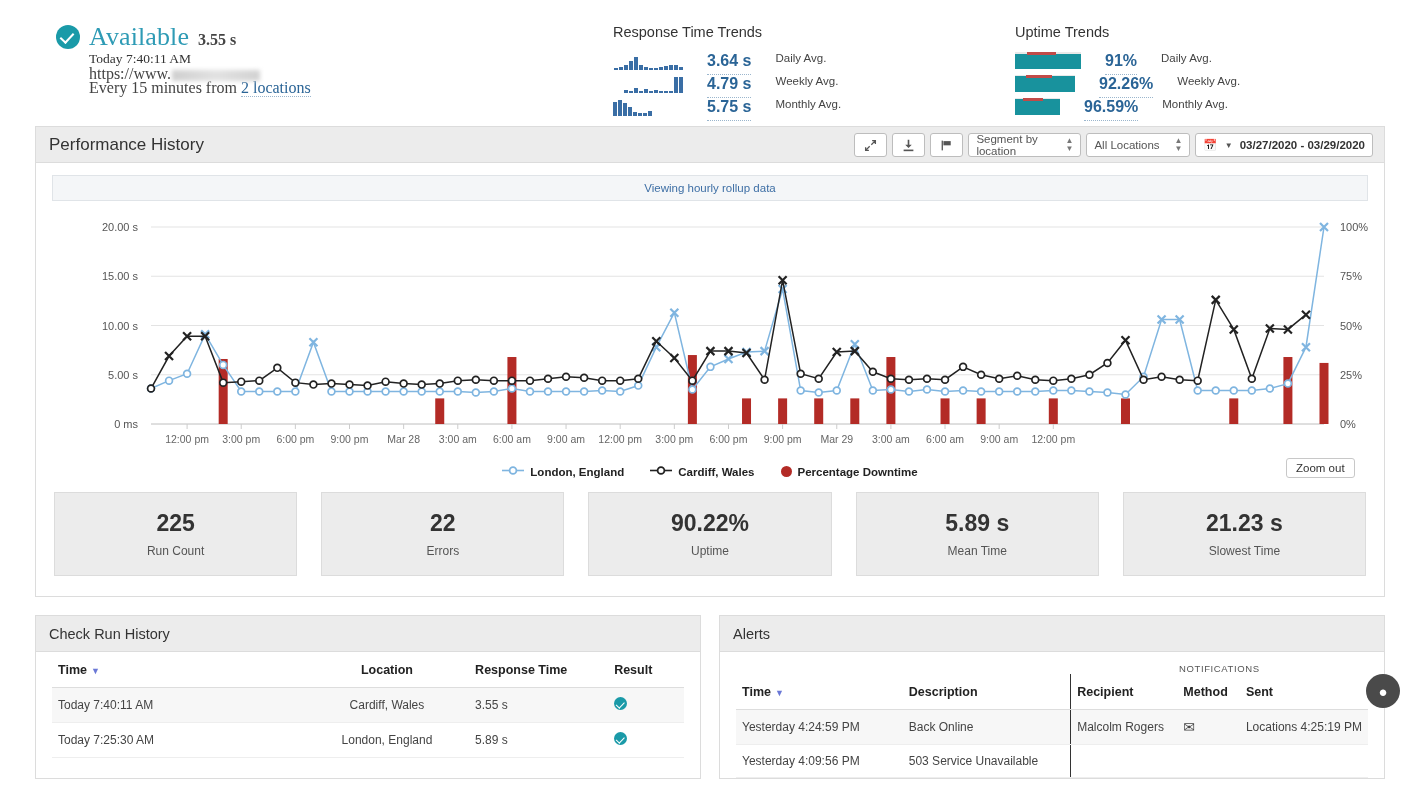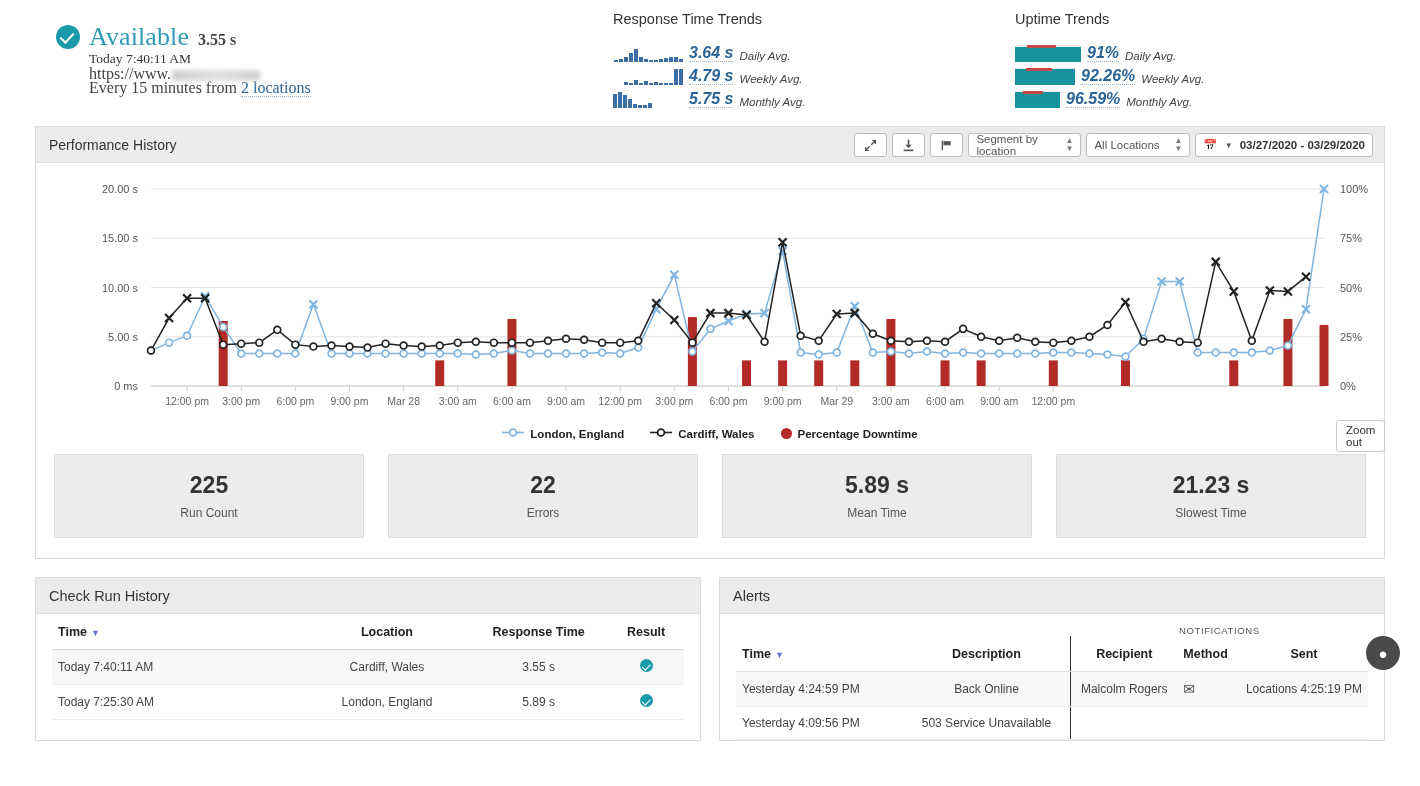--- a/index.html
+++ b/index.html
@@ -32,45 +32,45 @@
   .status-sub { margin-left: 33px; }
   .status-sub .ln { font-size: 16px; color: #444; line-height: 14.5px; }
   .status-sub .ln.today { font-size: 13.5px; color: #333; }
   .blurred-url {
     display: inline-block; width: 88px; height: 11px;
     background: linear-gradient(90deg,#cfcfcf,#e2e2e2,#d2d2d2);
     filter: blur(2.2px); vertical-align: -2px; margin-left: 1px;
   }
   .dotted-link { color: #2a6496; border-bottom: 1px dotted #9bb6cd; cursor: pointer; }
 
-  .trend-block { position: absolute; top: 11px; }
+  .trend-block { position: absolute; top: 24px; }
   .trend-block.rtt { left: 613px; }
   .trend-block.upt { left: 1015px; }
   .trend-title { font-size: 14.5px; color: #333; margin-bottom: 12px; }
-  .trend-row { display: flex; align-items: flex-end; height: 23px; gap: 6px; font-style: italic; }
+  .trend-row { display: flex; height: 23px; gap: 24px; }
   .trend-row .spark { display: flex; align-items: flex-end; gap: 1px; height: 18px; }
   .trend-row .spark i { display: block; width: 4px; background: #3a6ea5; }
   .trend-val {
     font-size: 16px; font-weight: 600; color: #2a6496;
     border-bottom: 1px dotted #9bb6cd; line-height: 17px; cursor: pointer;
   }
   .trend-lbl { font-size: 11.5px; color: #444; }
 
   .ubar { width: 66px; height: 17px; position: relative; background: #e9e9e9; }
   .ubar .fill { position: absolute; left: 0; bottom: 0; width: 100%; background: #18929d; }
   .ubar .red { position: absolute; top: 0; height: 3px; background: #c14b48; }
 
   
   .panel { margin: 0 35px; border: 1px solid #dcdcdc; background: #fff; }
   .panel-head {
     background: #ececec; border-bottom: 1px solid #dcdcdc;
     height: 36px; display: flex; align-items: center; padding: 0 13px;
     position: relative;
   }
-  .panel-title { font-size: 14px; color: #333; }
+  .panel-title { font-size: 17px; color: #333; }
   .panel-tools { position: absolute; right: 11px; top: 6px; display: flex; gap: 5px; }
   .tbtn {
     height: 24px; min-width: 33px; border: 1px solid #bdbdbd; background: #fff;
     border-radius: 3px; display: flex; align-items: center; justify-content: center;
     cursor: pointer; color: #555;
   }
   .tsel {
     height: 24px; border: 1px solid #bdbdbd; background: #fff; border-radius: 3px;
     display: flex; align-items: center; padding: 0 7px; font-size: 11.5px; color: #555;
     cursor: pointer; gap: 7px;
@@ -83,21 +83,21 @@
   .rollup {
     margin: 12px 16px 0 16px; height: 26px; background: #f4f6f8;
     border: 1px solid #e0e4e8; display: flex; align-items: center; justify-content: center;
     font-size: 11.5px; color: #3e6fa5; cursor: pointer;
   }
 
   
   .chart-wrap { position: relative; height: 260px; margin: 8px 0 0 0; }
   .chart-svg { display: block; }
   .tooltip {
-    position: absolute; left: 1300px; top: 249px;
+    position: absolute; left: 1250px; top: 249px;
     background: #fff; border: 1px solid #c8c8c8; border-radius: 3px;
     font-size: 11.5px; color: #333; padding: 3px 9px; cursor: default;
   }
   .legend {
     display: flex; justify-content: center; align-items: center; gap: 26px;
     font-size: 11.5px; font-weight: bold; color: #222; margin-top: -4px;
   }
   .legend .it { display: flex; align-items: center; gap: 6px; }
 
   
@@ -121,21 +121,21 @@
   .tbl-wrap { padding: 0 16px; }
   th {
     font-size: 12.5px; font-weight: bold; color: #222; padding: 11px 6px 10px 6px;
     border-bottom: 1px solid #ddd; white-space: nowrap;
   }
   td {
     font-size: 12px; color: #444; padding: 9px 6px; border-bottom: 1px solid #eee;
     white-space: nowrap;
   }
   tr.alt td { background: #f7f7f7; }
-  .ta-l { text-align: left; } .ta-r { text-align: center; } .ta-c { text-align: center; }
+  .ta-l { text-align: left; } .ta-r { text-align: left; } .ta-c { text-align: center; }
   .sort-caret { display:inline-block; margin-left:4px; color:#6a78d6; font-size:9px; }
   .ok-dot {
     width: 13px; height: 13px; border-radius: 50%; background: #1a9aa8;
     display: inline-block; position: relative;
   }
   .ok-dot::after {
     content:""; position:absolute; left:4px; top:2.5px; width:3.5px; height:6.5px;
     border: solid #fff; border-width: 0 1.6px 1.6px 0; transform: rotate(43deg);
   }
   .notif-head { font-size: 9.5px; letter-spacing: .6px; color: #555; font-weight: normal;
@@ -284,20 +284,21 @@
         <span class="caret">▲<br>▼</span>
       </div>
       <div class="tsel date">
         <span>📅</span>
         <span style="font-size:8px;color:#555">▼</span>
         <span>03/27/2020 - 03/29/2020</span>
       </div>
     </div>
   </div>
 
+  <div class="rollup">Viewing hourly rollup data</div>
 
   <div class="chart-wrap">
     <svg class="chart-svg" id="chart" width="1348" height="250">
         <line x1="115" y1="215" x2="1288" y2="215" stroke="#e3e3e3" stroke-width="1"></line>
         <text x="102" y="219" text-anchor="end" font-size="11" fill="#555" font-family="&quot;Liberation Sans&quot;, sans-serif">0 ms</text>
         <line x1="115" y1="165.75" x2="1288" y2="165.75" stroke="#e3e3e3" stroke-width="1"></line>
         <text x="102" y="169.75" text-anchor="end" font-size="11" fill="#555" font-family="&quot;Liberation Sans&quot;, sans-serif">5.00 s</text>
         <line x1="115" y1="116.5" x2="1288" y2="116.5" stroke="#e3e3e3" stroke-width="1"></line>
         <text x="102" y="120.5" text-anchor="end" font-size="11" fill="#555" font-family="&quot;Liberation Sans&quot;, sans-serif">10.00 s</text>
         <line x1="115" y1="67.25" x2="1288" y2="67.25" stroke="#e3e3e3" stroke-width="1"></line>
@@ -521,20 +522,24 @@
   <div class="stats" id="stats">
       <div class="stat">
         <div class="v">225</div>
         <div class="l">Run Count</div>
       </div>
       <div class="stat">
         <div class="v">22</div>
         <div class="l">Errors</div>
       </div>
       <div class="stat">
+        <div class="v">90.22%</div>
+        <div class="l">Uptime</div>
+      </div>
+      <div class="stat">
         <div class="v">5.89 s</div>
         <div class="l">Mean Time</div>
       </div>
       <div class="stat">
         <div class="v">21.23 s</div>
         <div class="l">Slowest Time</div>
       </div>
     </div>
 </div>
 

